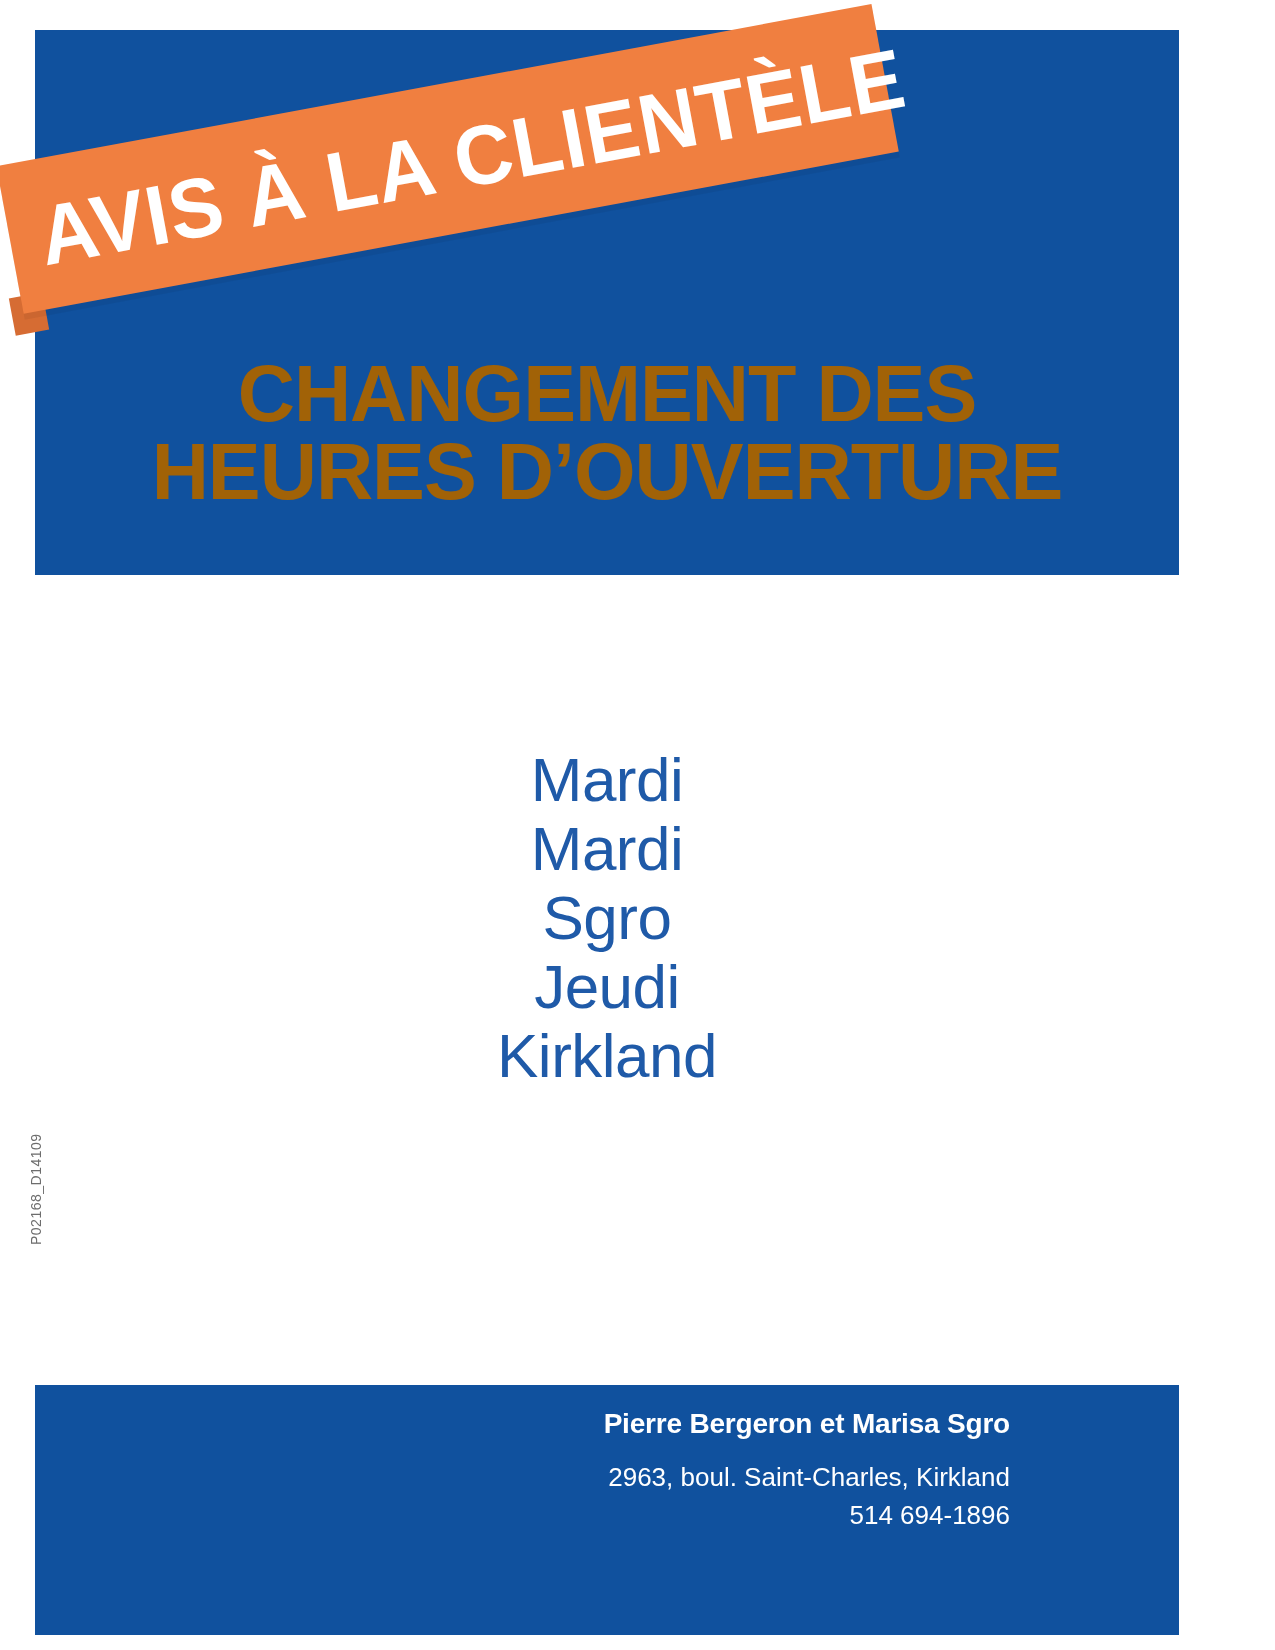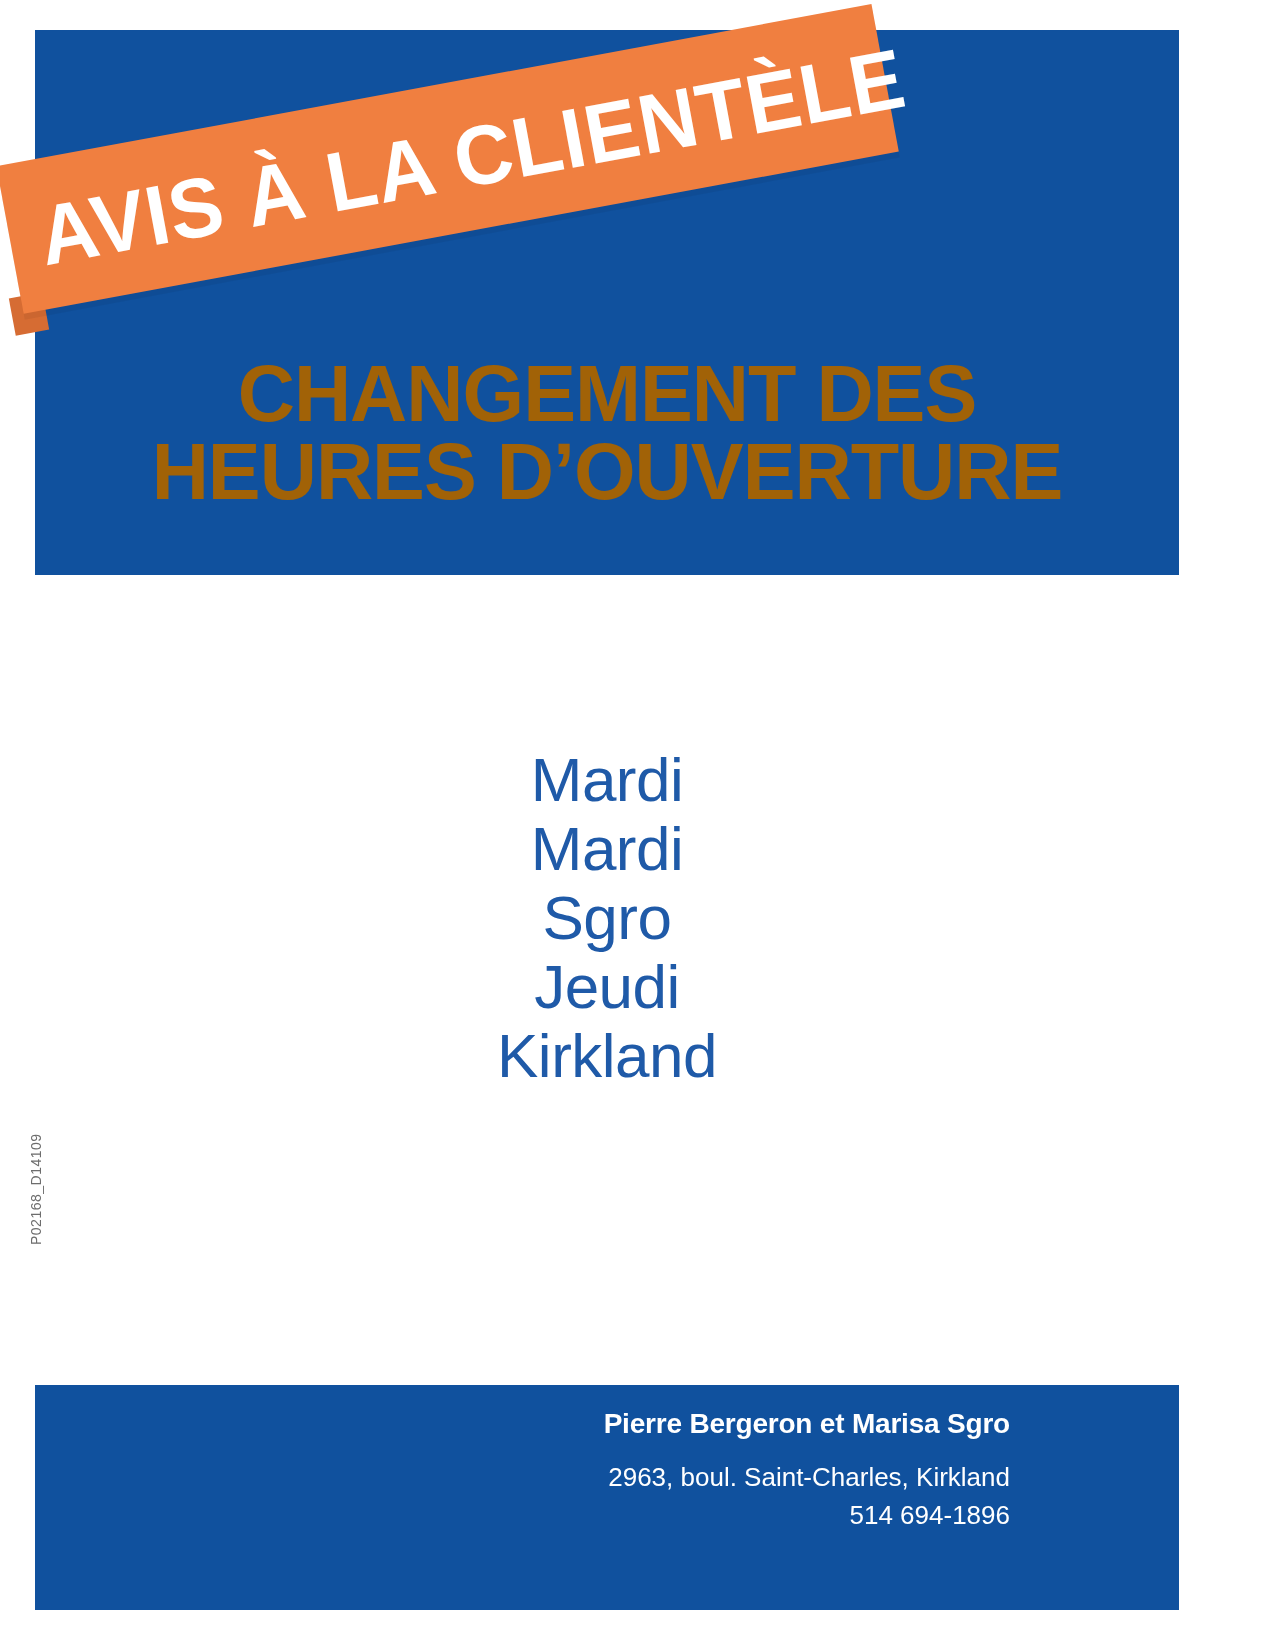--- a/index.html
+++ b/index.html
@@ -122,21 +122,21 @@
     transform-origin: left top;
     white-space: nowrap;
   }
 
   
   #footer-band {
     position: absolute;
     left: 35px;
     top: 1385px;
     width: 1144px;
-    height: 225px;
+    height: 250px;
     background: #10519E;
   }
   #footer-text {
     position: absolute;
     left: 0;
     top: 18px;
     width: 975px;
     text-align: right;
     color: #ffffff;
     font-family: "Liberation Sans", sans-serif;

